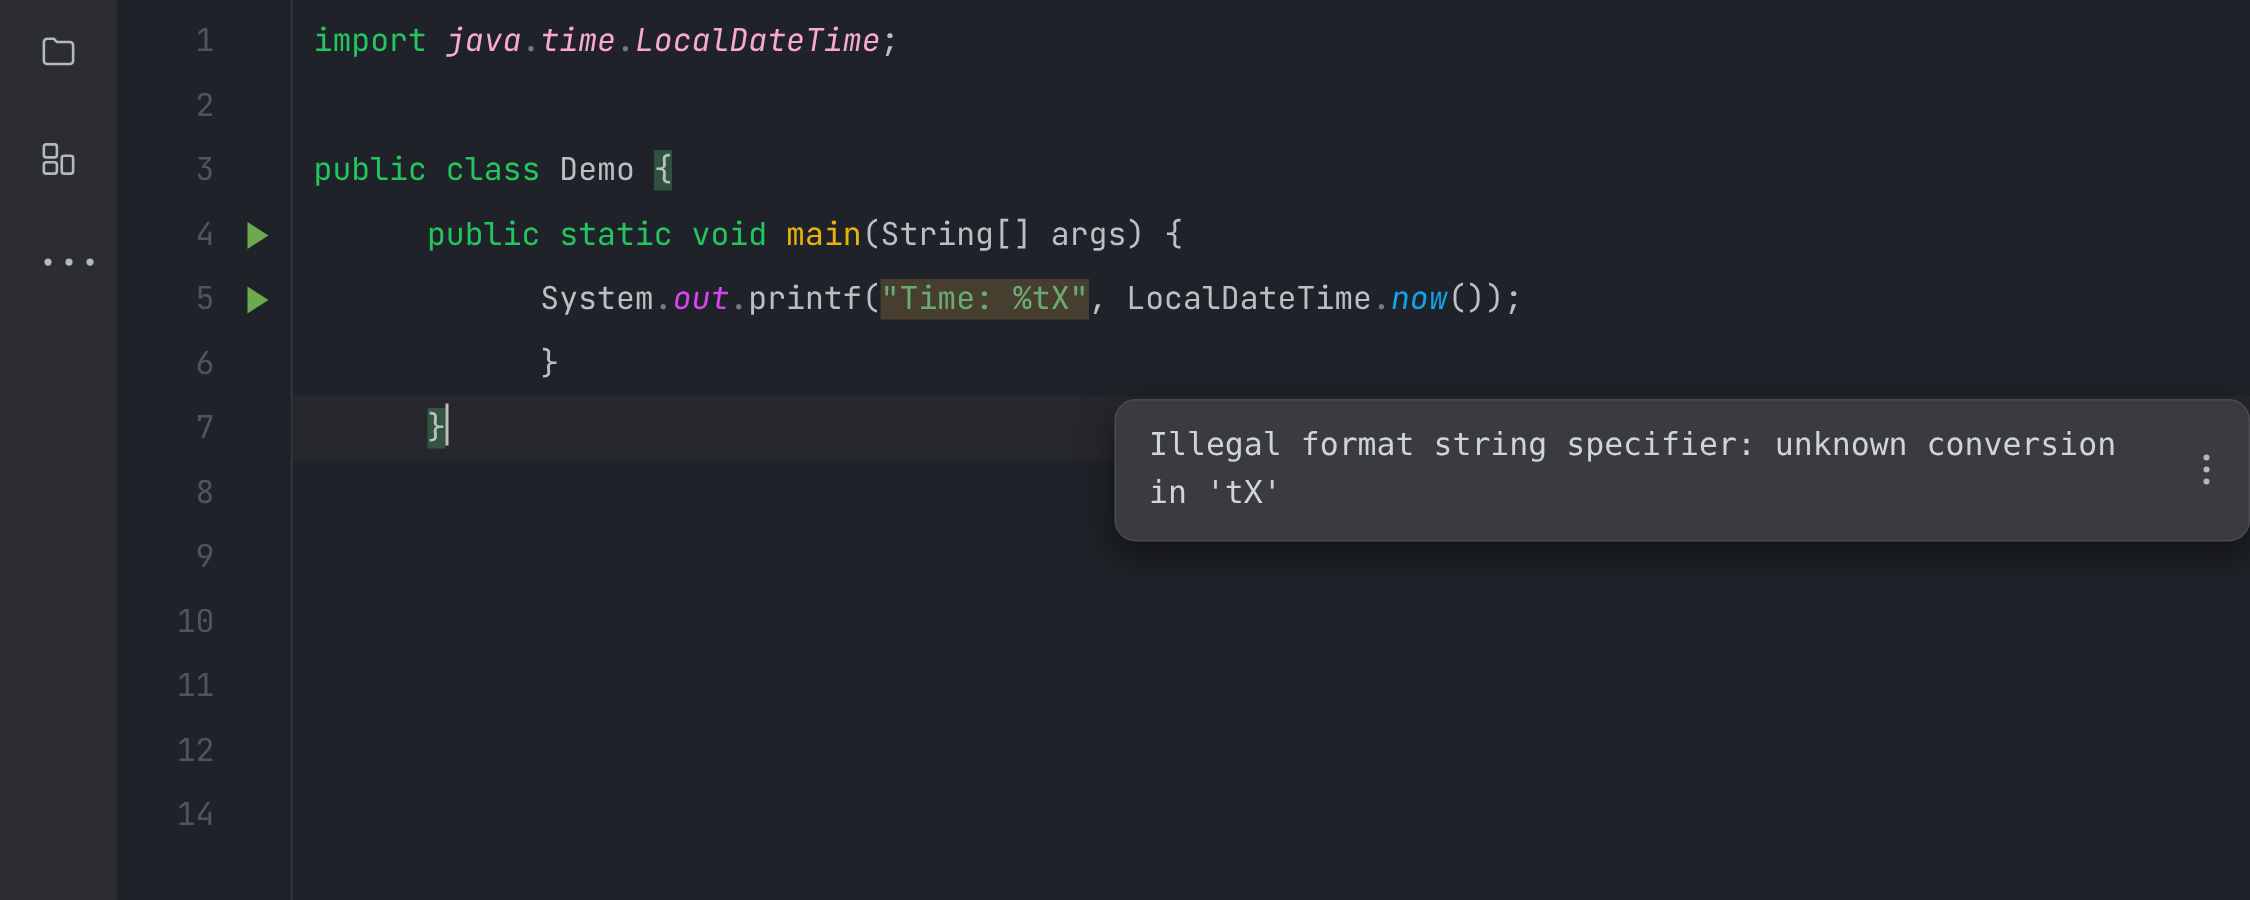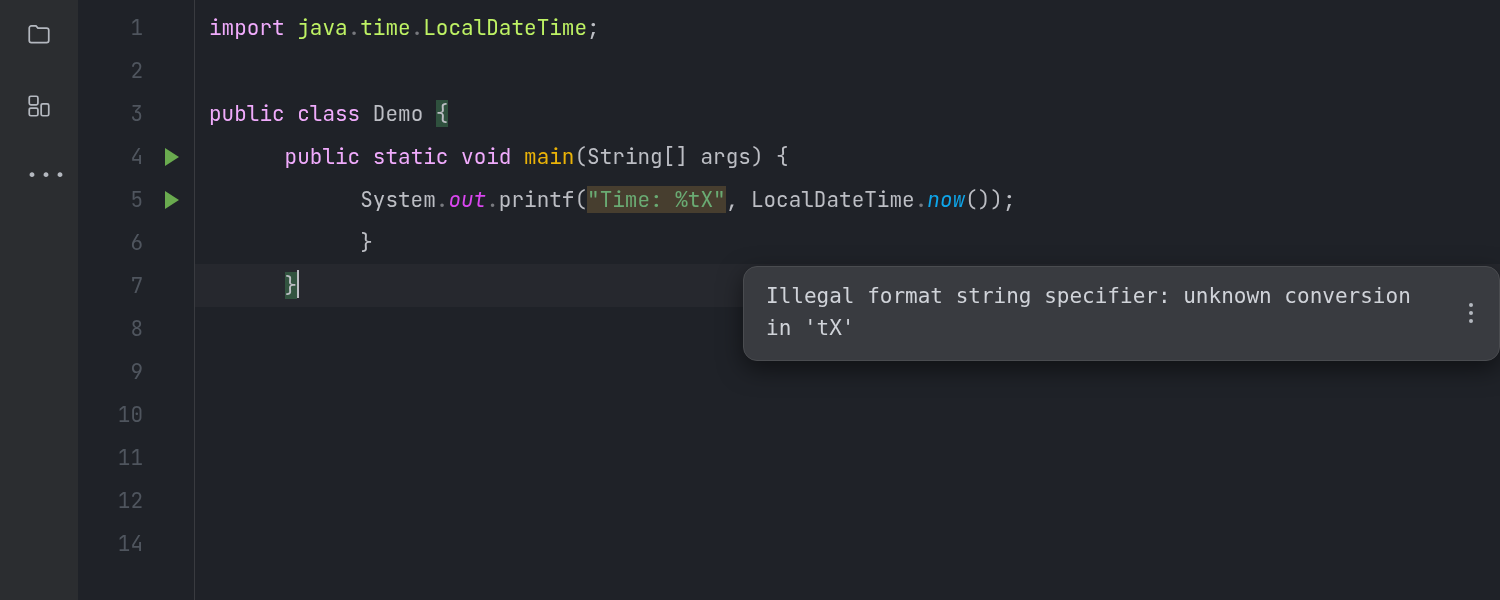--- a/index.html
+++ b/index.html
@@ -58,23 +58,23 @@
     padding-left: 14px;
     white-space: pre;
     position: relative;
   }
   .code .line.cl-current { background: #26282e; }
   .caret {
     display:inline-block; width:2px; height:28px; background:#bcbec4;
     vertical-align: -5px;
   }
   
-  .tk-kw   { color: #f0abfc; text-align: center; }
+  .tk-kw   { color: #22c55e; text-align: center; }
   .tk-id   { color: #bcbec4; }
-  .tk-pkg  { color: #bef264; }
+  .tk-pkg  { color: #f9a8d4; font-style: italic; }
   .tk-punc { color: #bcbec4; }
   .tk-punc-dim { color: #77797e; }
   .tk-decl { color: #eab308; }
   .tk-field{ color: #d946ef; font-style: italic; }
   .tk-static{ color:#0ea5e9; font-style: italic;}
   .tk-str-warn {
     color:#6aab73;
     background: rgba(145,115,60,0.35);
   }
   .brace-match { background: rgba(60,120,80,0.55); }

